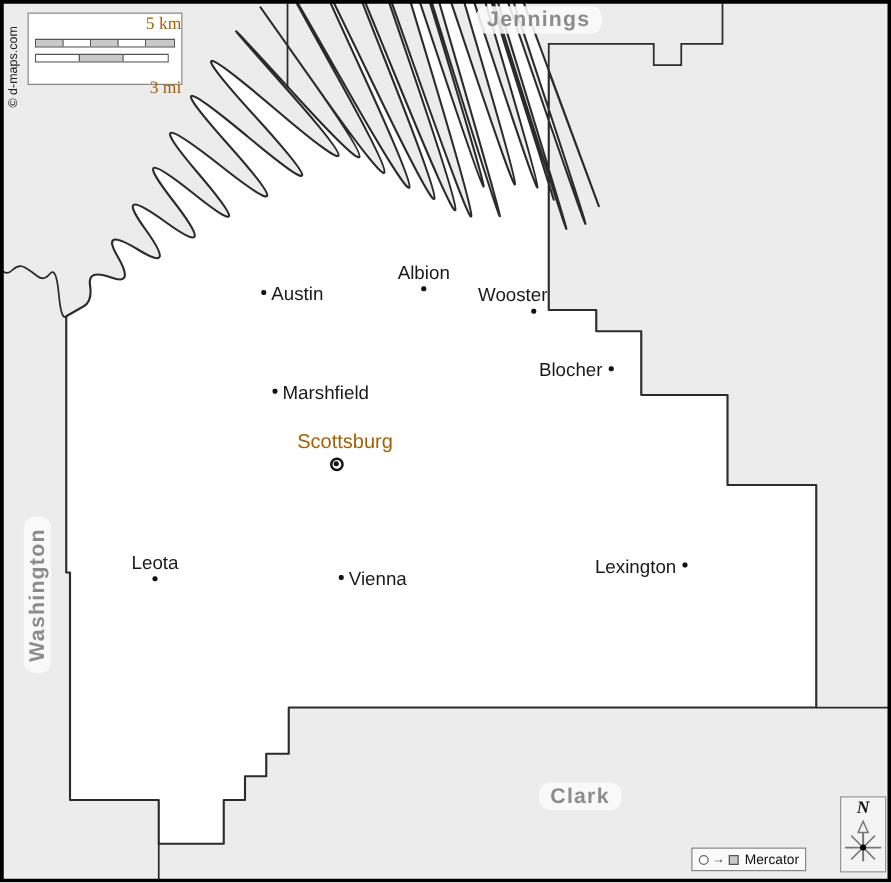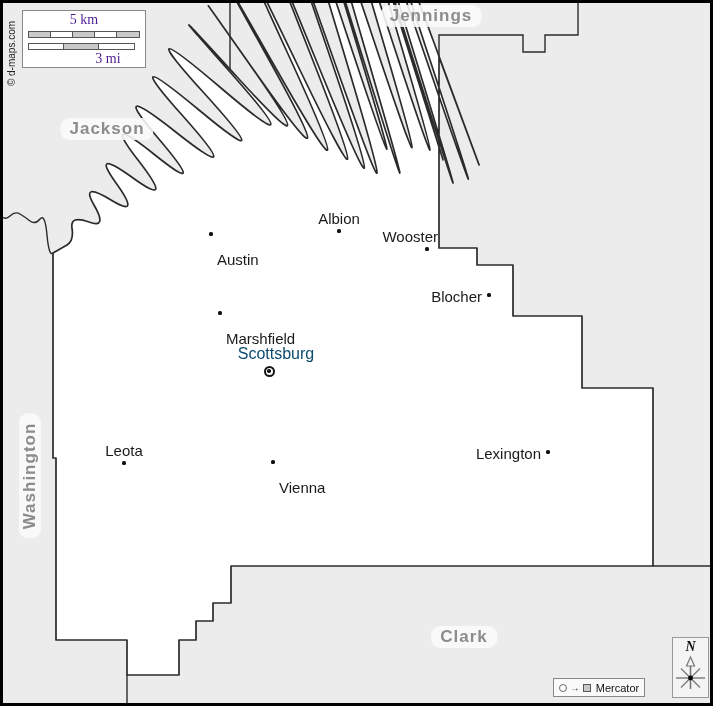--- a/index.html
+++ b/index.html
@@ -12,41 +12,41 @@
     background:rgba(250,250,250,.88);border-radius:9px;padding:1px 9px;
     font-weight:bold;font-size:17px;letter-spacing:1px;color:#8c8c8c;
     white-space:nowrap;}
   .county-badge.vertical{transform:translate(-50%,-50%) rotate(-90deg);}
 
   
   .town{position:absolute;width:0;height:0;}
   .town .dot{position:absolute;left:-1.6px;top:-1.6px;width:3.2px;height:3.2px;
     border-radius:50%;background:#111;}
   .town .name{position:absolute;font-size:15px;color:#1a1a1a;white-space:nowrap;}
-  .town.label-right .name{left:6px;top:-7px;margin-top:24px;}
+  .town.label-right .name{left:6px;top:-7px;}
   .town.label-left  .name{right:7px;top:-7px;}
   .town.label-above .name{bottom:4px;left:50%;transform:translateX(-50%);}
   .town.label-above-left .name{bottom:4px;right:-11px;}
 
   
   .seat{position:absolute;width:0;height:0;}
   .seat .ring{position:absolute;left:-5.5px;top:-5.5px;width:11px;height:11px;
     box-sizing:border-box;border:2.6px solid #151515;border-radius:50%;background:#fff;}
   .seat .ring i{position:absolute;left:50%;top:50%;width:3.4px;height:3.4px;
     margin:-1.7px 0 0 -1.7px;border-radius:50%;background:#151515;}
   .seat .name{position:absolute;bottom:8px;left:50%;transform:translateX(-50%);
-    margin-left:7px;font-size:16px;color:#0c4a6e;white-space:nowrap;}
+    margin-left:7px;font-size:16px;color:#a16207;white-space:nowrap;}
 
   
   .scalebox{position:absolute;left:22px;top:10px;width:124px;height:58px;
     background:#fff;border:1px solid #888;box-sizing:border-box;}
-  .scalebox .km-label,.scalebox .mi-label{position:absolute;width:100%;text-align:center;
-    font-family:"Liberation Serif",serif;font-size:14px;color:#4c1d95;}
+  .scalebox .km-label,.scalebox .mi-label{position:absolute;width:100%;text-align:right;
+    font-family:"Liberation Serif",serif;font-size:14px;color:#a16207;}
   .scalebox .km-label{top:1px;}
-  .scalebox .mi-label{top:40px;margin-left:24px;}
+  .scalebox .mi-label{top:52px;}
   .bar{position:absolute;display:flex;height:5px;border:1px solid #555;box-sizing:content-box;}
   .bar span{height:100%;border-right:1px solid #555;box-sizing:border-box;}
   .bar span:last-child{border-right:none;}
   .bar.km{left:5px;top:20px;width:110px;}
   .bar.mi{left:5px;top:32px;width:105px;}
   .seg-g{background:#c9c9c9;} .seg-w{background:#fff;}
   .bar.km span{width:22px;} .bar.mi span{width:35px;}
 
   
   .attribution{position:absolute;left:-34px;top:48px;width:90px;text-align:center;
@@ -99,21 +99,20 @@
     <path fill="none" stroke="#2b2b2b" stroke-width="1.4" d="M 578,3 L 578,35 L 545,35 L 545,52 L 523,52 L 523,35 L 439,35 L 439,57"></path>
 
     <path fill="none" stroke="#2b2b2b" stroke-width="1.4" d="M 127,675 L 127,704"></path>
 
     <path fill="none" stroke="#2b2b2b" stroke-width="1.4" d="M 653,566 L 711,566"></path>
 
     <rect x="1.5" y="1.5" width="710" height="703" fill="none" stroke="#000" stroke-width="3"></rect>
   </svg>
 
   <div class="county-badge" style="left:431px;top:16px;text-align:center;">Jennings</div>
-  <div class="county-badge" style="left:107px;top:129px;">Jackson</div>
   <div class="county-badge vertical" style="left:30px;top:476px;">Washington</div>
   <div class="county-badge" style="left:464px;top:637px;">Clark</div>
 
   <div class="town label-right" style="left:211px;top:234px;">
     <span class="dot"></span>
     <span class="name">Austin</span>
   </div>
   <div class="town label-above" style="left:339px;top:231px;">
     <span class="dot"></span>
     <span class="name">Albion</span>

